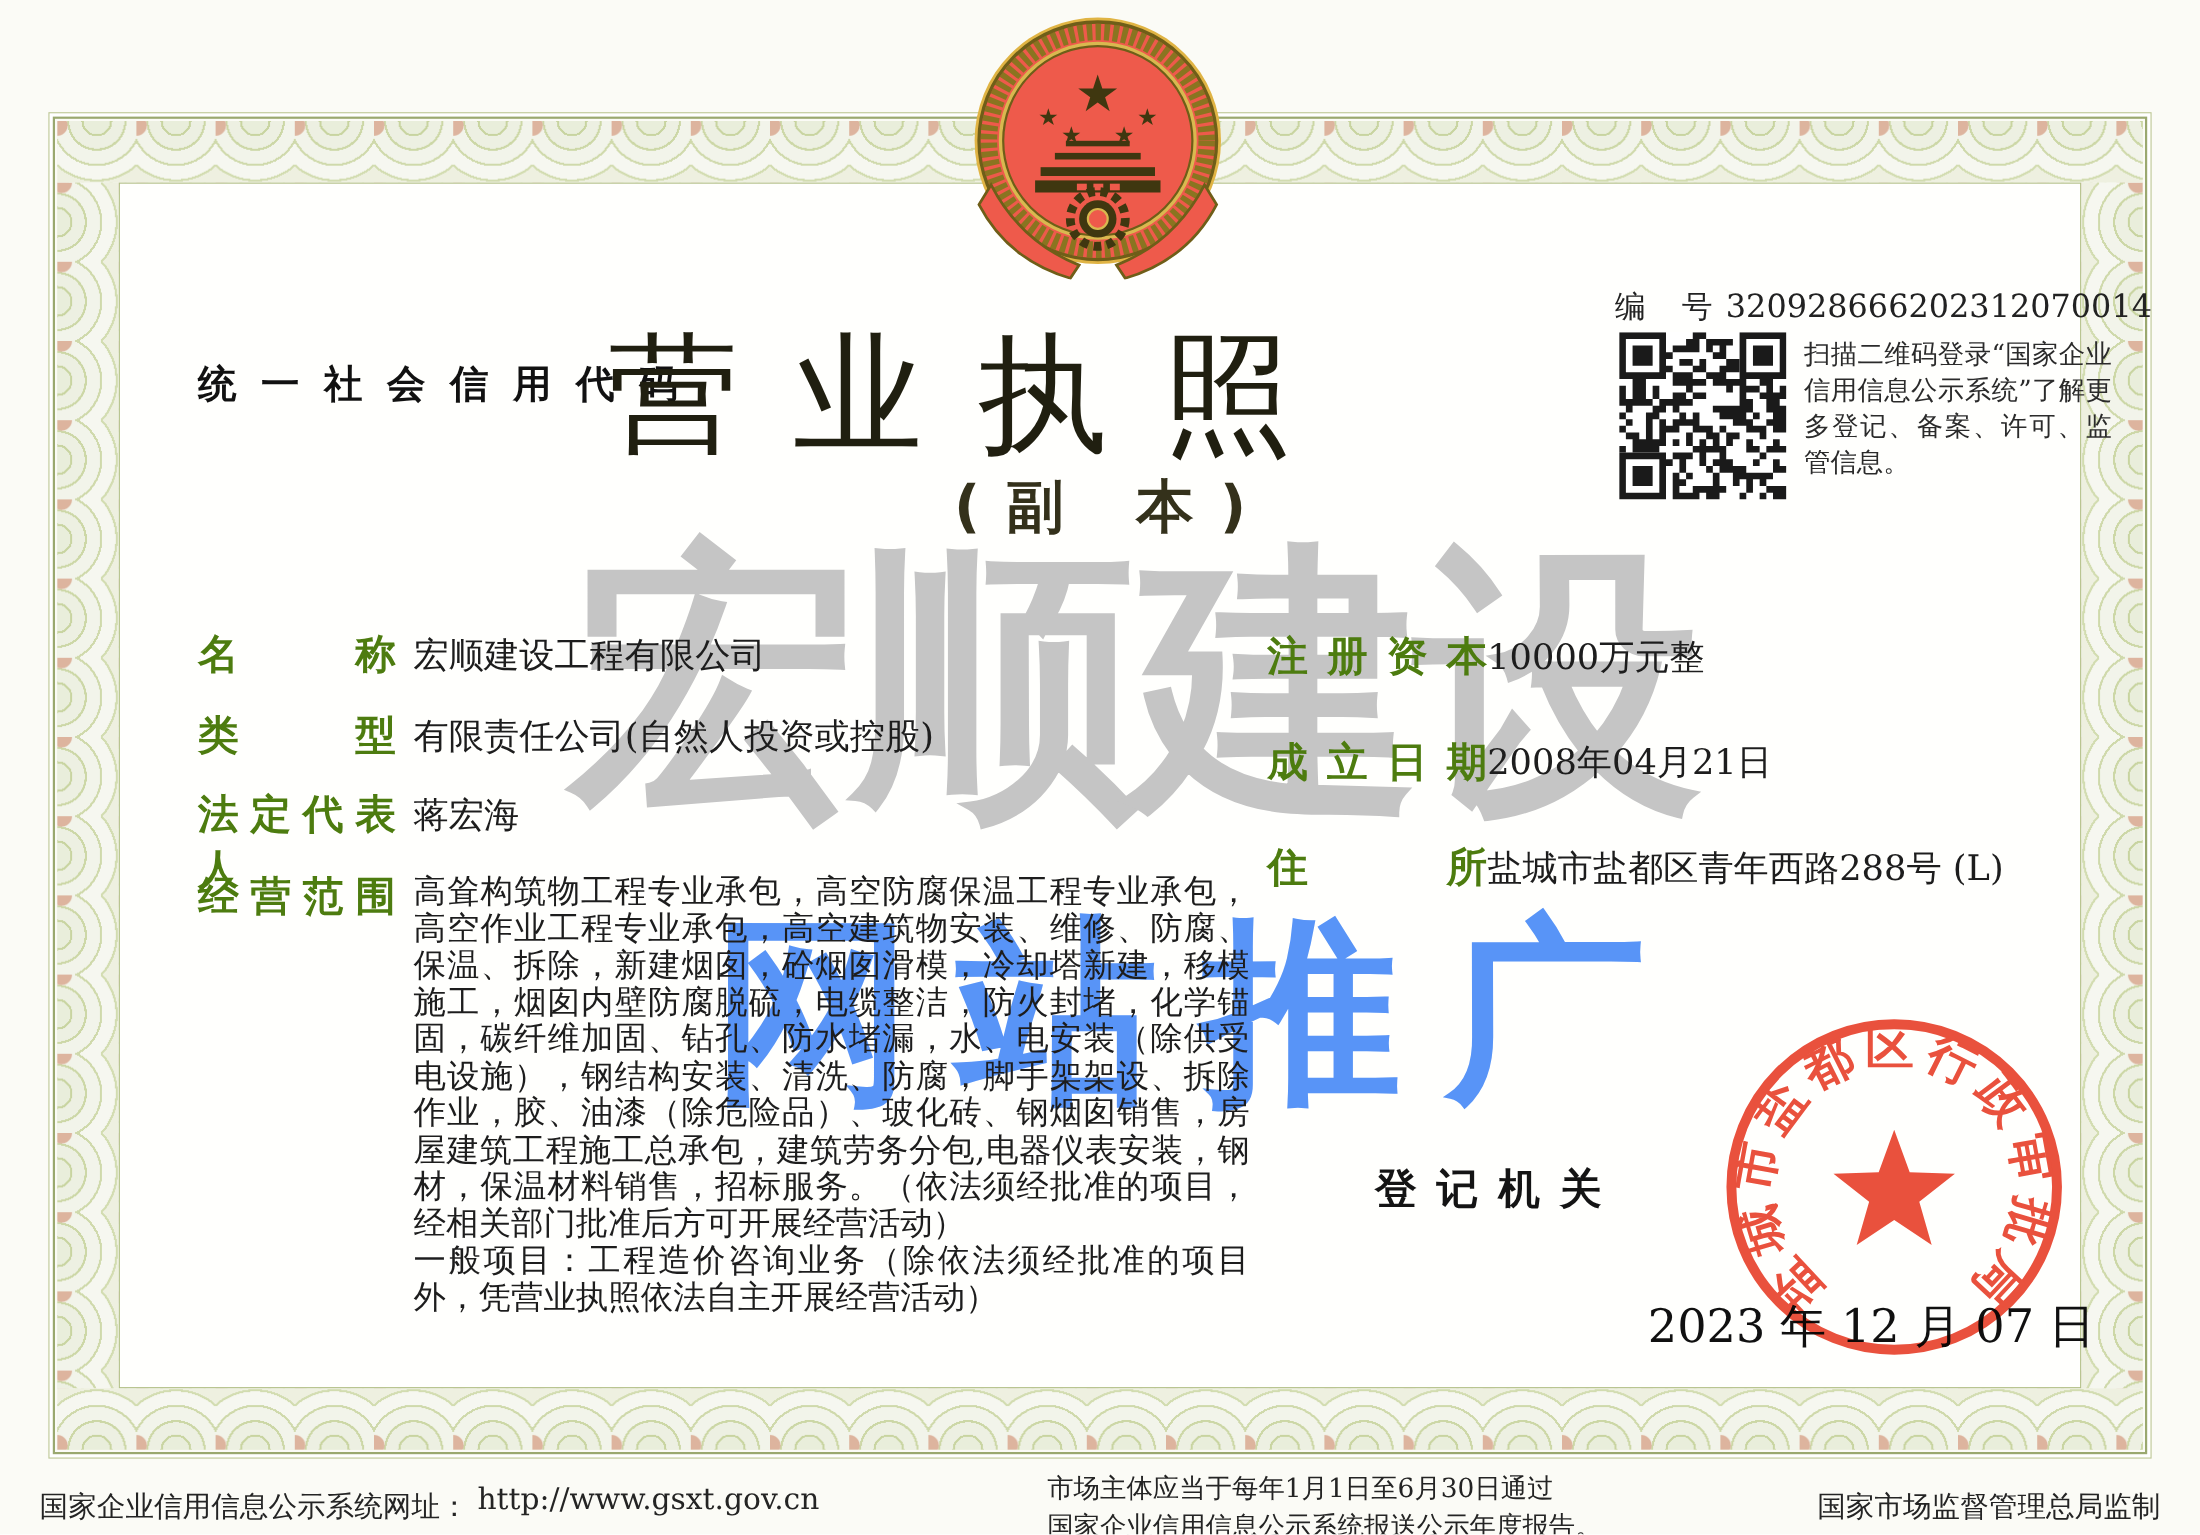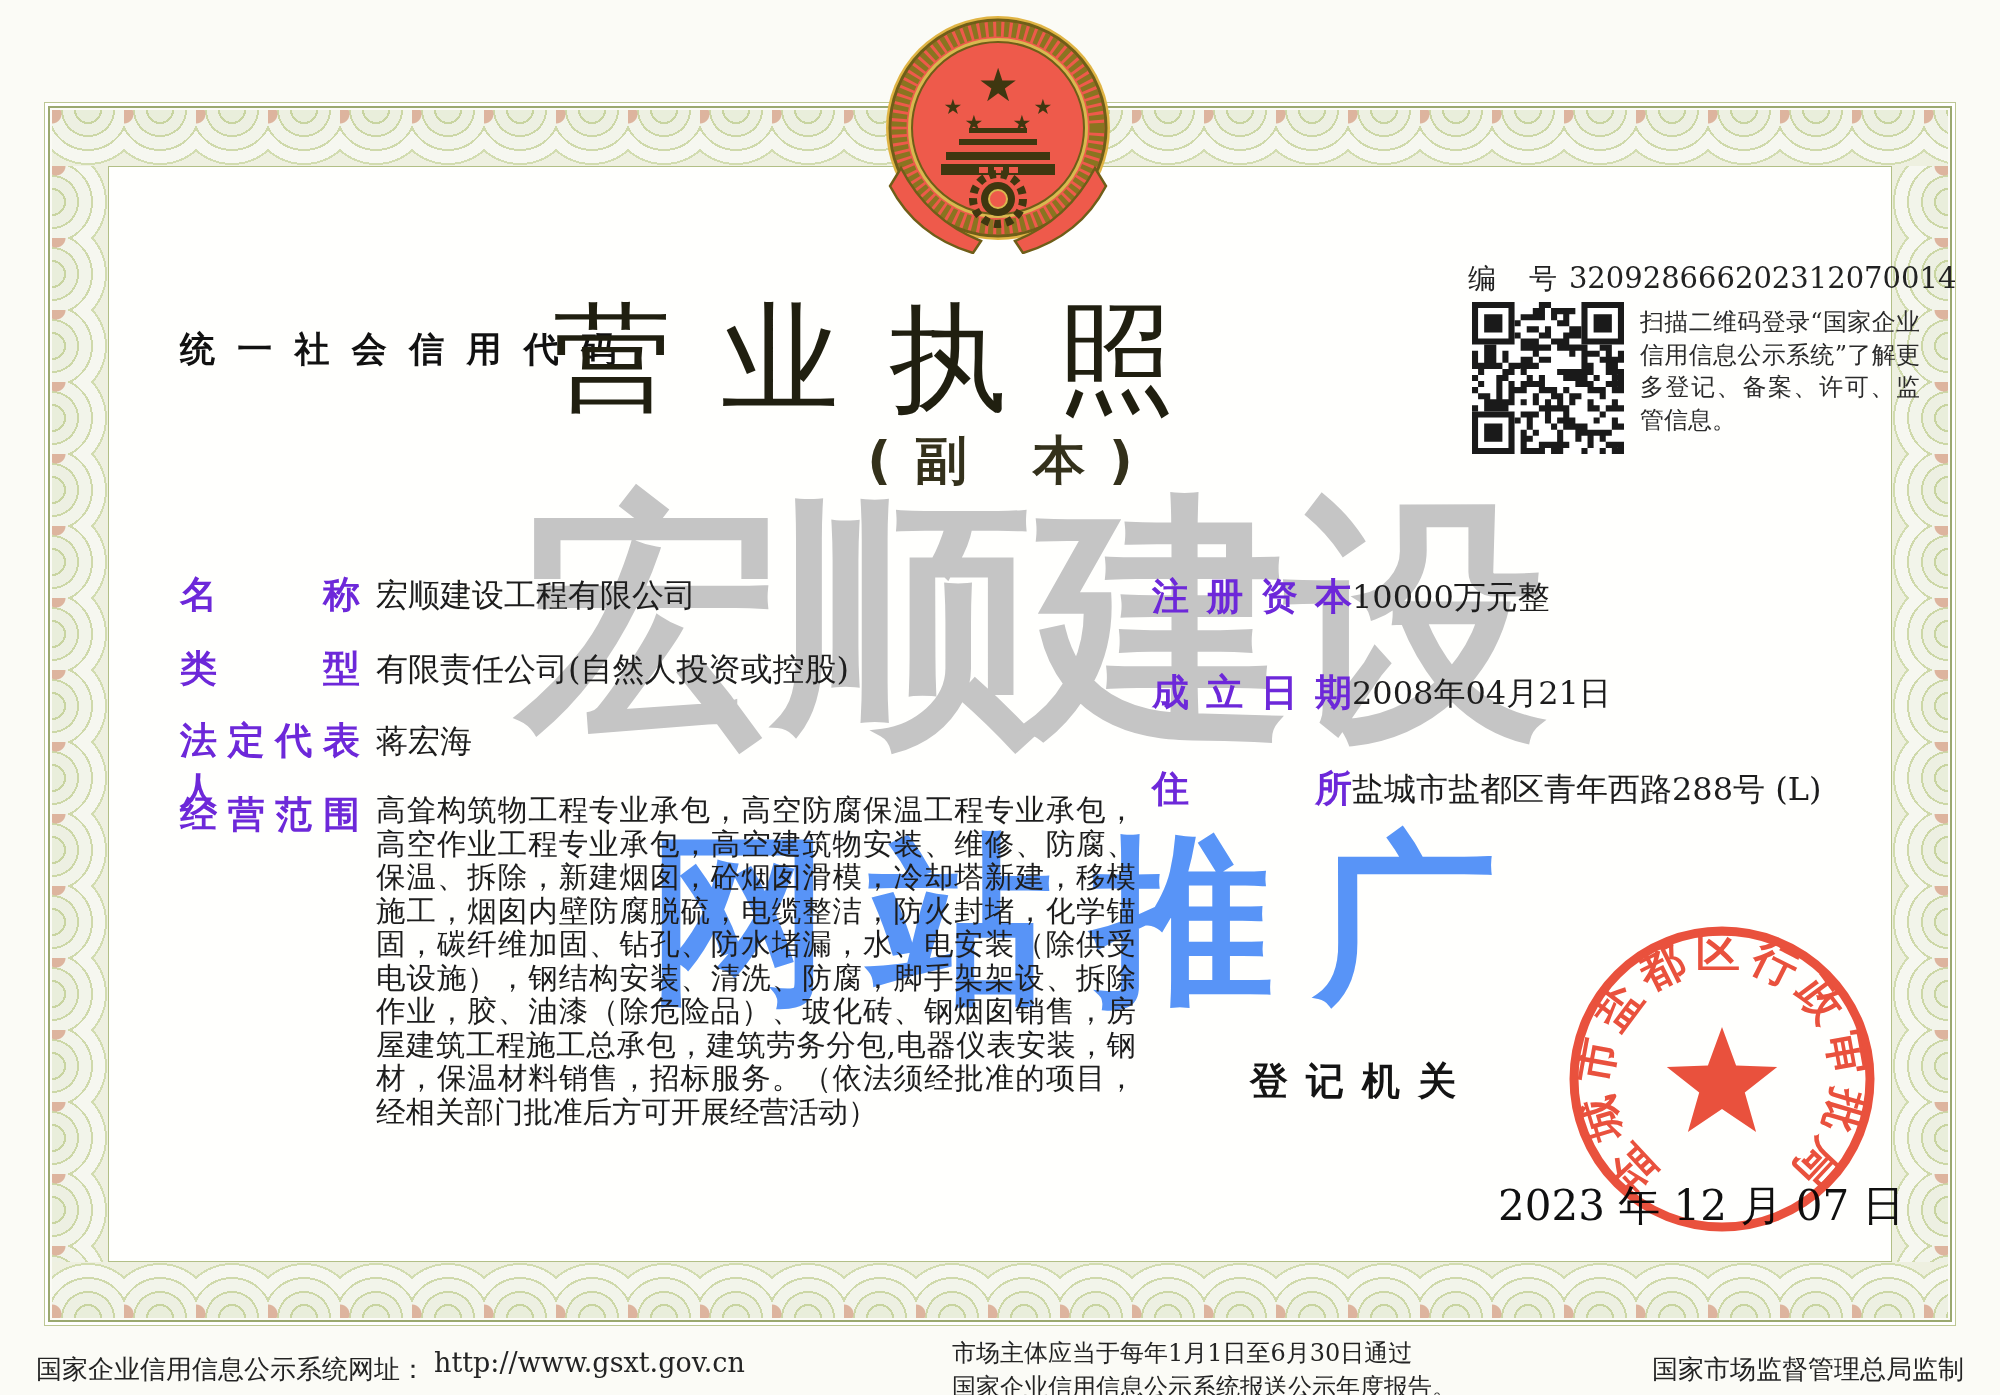--- a/index.html
+++ b/index.html
@@ -40,21 +40,21 @@
   .doc-subtitle{position:absolute;z-index:2;left:0;top:426px;width:2000px;text-align:center;
              font-size:52px;font-weight:700;letter-spacing:24px;padding-left:24px;box-sizing:border-box;color:#34311b;}
   .serial{position:absolute;z-index:2;left:1468px;top:260px;font-size:28px;color:#222;white-space:nowrap;}
   .serial .s-label{letter-spacing:12px;font-weight:500;margin-right:0;}
   .serial .s-num{font-family:"DejaVu Serif",serif;font-size:29px;}
   .qr{position:absolute;z-index:2;left:1472px;top:302px;width:152px;height:152px;background:#fff;}
   .qr-caption{position:absolute;z-index:2;left:1640px;top:306px;width:280px;font-size:24px;line-height:32.5px;
               color:#2b2b2b;font-family:"DejaVu Serif",serif;text-align:justify;}
   
   .frow{position:absolute;z-index:2;}
-  .flabel{position:absolute;left:0;top:0;font-size:37px;font-weight:700;color:#6d28d9;
+  .flabel{position:absolute;left:0;top:0;font-size:37px;font-weight:700;color:#4d7c0f;
           text-align:justify;text-align-last:justify;}
   .fvalue{position:absolute;top:4px;font-size:32px;color:#1d1d1d;font-family:"DejaVu Serif",serif;}
   .lrow .flabel{width:180px;}
   .lrow .fvalue{left:196px;width:770px;}
   .rrow .flabel{width:200px;}
   .rrow .fvalue{left:200px;width:560px;}
   .row-name{left:180px;top:570px;} .row-type{left:180px;top:644px;} .row-legal{left:180px;top:716px;}
   .row-scope{left:180px;top:790px;}
   .row-scope .fvalue{font-size:29.5px;line-height:33.5px;text-align:justify;width:760px;}
   .row-cap{left:1152px;top:572px;} .row-date{left:1152px;top:668px;} .row-addr{left:1152px;top:764px;}
@@ -149,20 +149,21 @@
     <div class="fvalue">有限责任公司(自然人投资或控股)</div>
   </div>
   <div class="frow lrow row-legal">
     <div class="flabel">法定代表人</div>
     <div class="fvalue">蒋宏海</div>
   </div>
   <div class="frow lrow row-scope">
     <div class="flabel">经营范围</div>
     <div class="fvalue">
       <div>高耸构筑物工程专业承包，高空防腐保温工程专业承包，高空作业工程专业承包，高空建筑物安装、维修、防腐、保温、拆除，新建烟囱，砼烟囱滑模，冷却塔新建，移模施工，烟囱内壁防腐脱硫，电缆整洁，防火封堵，化学锚固，碳纤维加固、钻孔、防水堵漏，水、电安装（除供受电设施），钢结构安装、清洗、防腐，脚手架架设、拆除作业，胶、油漆（除危险品）、玻化砖、钢烟囱销售，房屋建筑工程施工总承包，建筑劳务分包,电器仪表安装，钢材，保温材料销售，招标服务。（依法须经批准的项目，经相关部门批准后方可开展经营活动）</div>
+      <div>一般项目：工程造价咨询业务（除依法须经批准的项目外，凭营业执照依法自主开展经营活动）</div>
     </div>
   </div>
 
   <div class="frow rrow row-cap">
     <div class="flabel">注册资本</div>
     <div class="fvalue">10000万元整</div>
   </div>
   <div class="frow rrow row-date">
     <div class="flabel">成立日期</div>
     <div class="fvalue">2008年04月21日</div>

